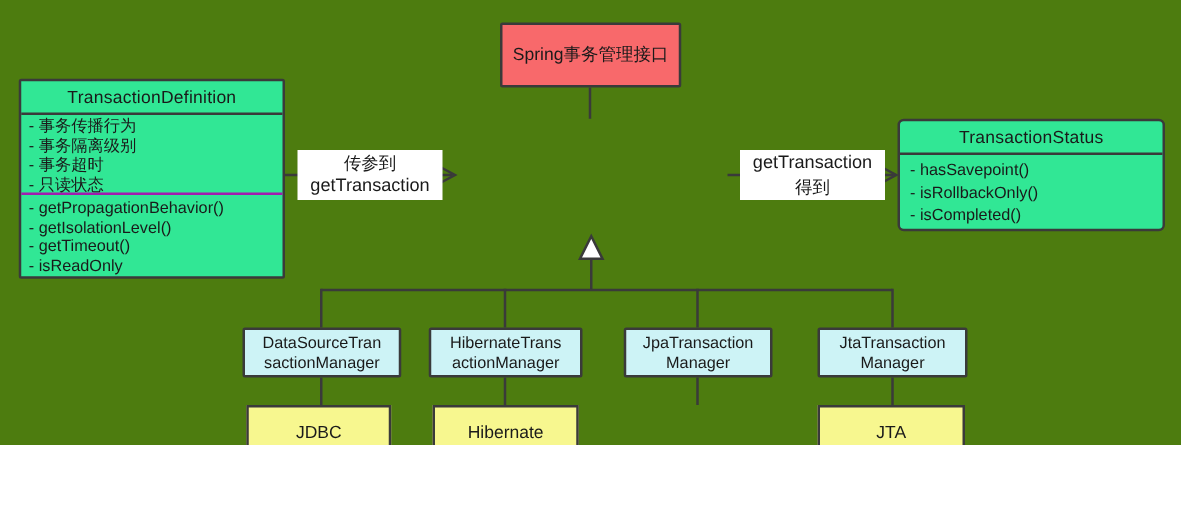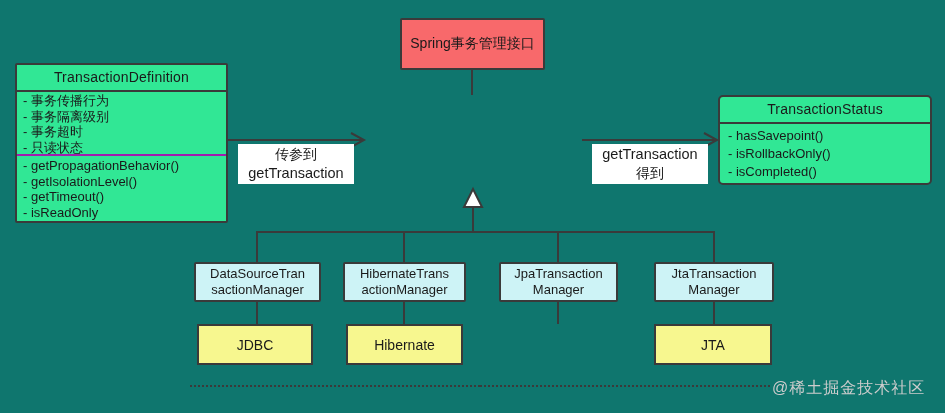--- a/index.html
+++ b/index.html
@@ -1,17 +1,17 @@
 <!DOCTYPE html>
 <html><head>
 <meta charset="utf-8">
 <style>
   html,body{margin:0;padding:0;background:#ffffff;}
   .canvas{
-    position:relative;width:945px;height:413px;background:#0f766e;overflow:hidden;
+    position:relative;width:945px;height:356px;background:#4d7c0f;overflow:hidden;
     font-family:"Liberation Sans","DejaVu Sans",sans-serif;color:#1a1a1a;
   }
   .connectors{position:absolute;left:0;top:0;width:945px;height:413px;}
   .box{position:absolute;box-sizing:border-box;border:2px solid #3a3a3a;}
 
   
   .interface-box{
     left:400px;top:18px;width:145px;height:52px;background:#f8696b;border-radius:2px;
     display:flex;align-items:center;justify-content:center;font-size:14px;
   }
@@ -37,21 +37,21 @@
 
   .cls-status{left:718px;top:95px;width:214px;height:90px;border-radius:5px;}
   .cls-status .uml-title{height:27px;line-height:25px;}
   .cls-status .sec-methods{padding:3px 0 0 8px;}
   .cls-status .member{line-height:18px;}
 
   
   .edge-label{
     position:absolute;top:120px;width:116px;height:40px;background:#ffffff;
     display:flex;flex-direction:column;align-items:center;justify-content:center;
-    font-size:14px;line-height:19px;text-align:center;margin-top:24px;
+    font-size:14px;line-height:19px;text-align:center;
   }
   .edge-label .latin{font-size:14.5px;}
   .edge-left{left:238px;}
   .edge-right{left:592px;}
 
   
   .impl-box{
     top:262px;height:40px;background:#cdf3f6;border-radius:2px;
     display:flex;flex-direction:column;align-items:center;justify-content:center;
     font-size:13px;line-height:16px;text-align:center;

